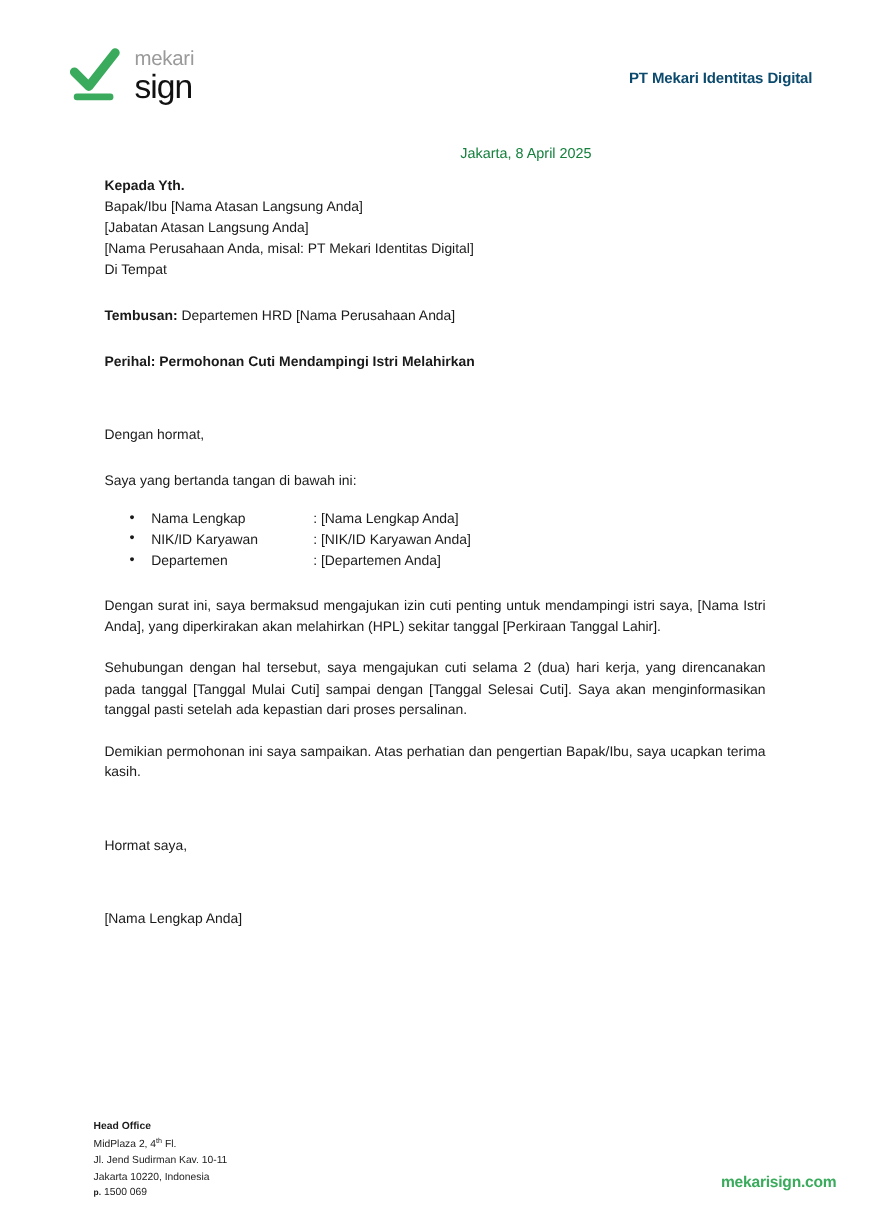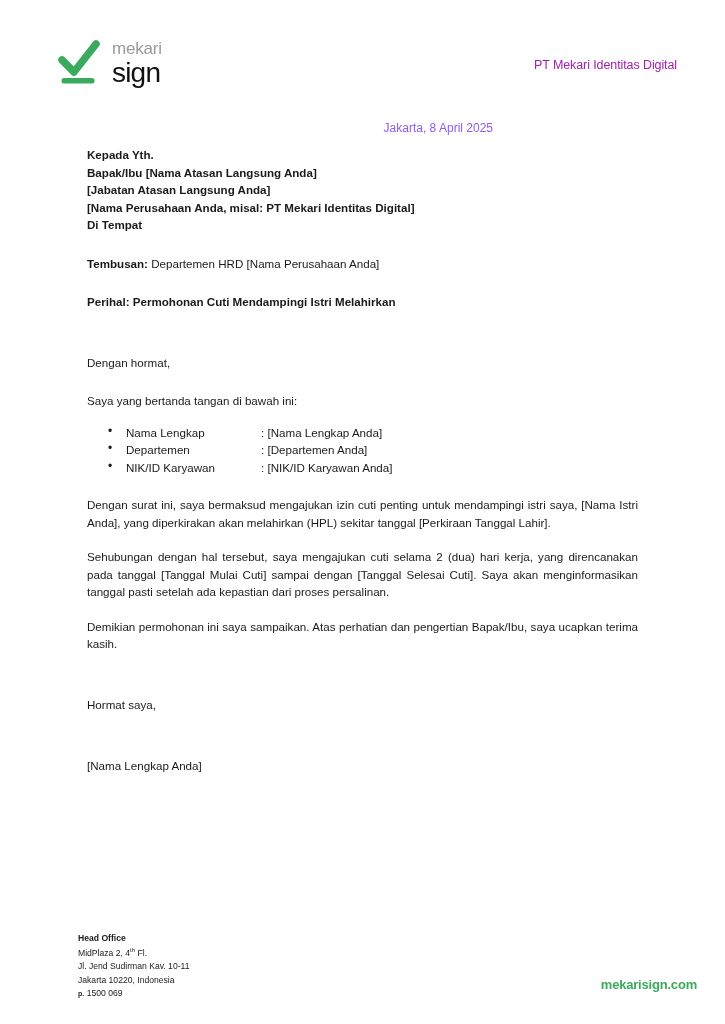--- a/index.html
+++ b/index.html
@@ -64,49 +64,48 @@
     font-size: 28px;
     color: #111111;
     font-weight: 400;
     letter-spacing: -0.8px;
   }
   .company-name {
     position: absolute;
     right: 48px;
     top: 20px;
     font-size: 12.5px;
-    font-weight: 400;
-    color: #a21caf;
+    font-weight: 700;
+    color: #0c4a6e;
     letter-spacing: -0.1px;
   }
 
   
   .date-line {
     position: absolute;
     right: 88px;
     top: 121px;
     font-size: 12px;
-    color: #8b5cf6;
+    color: #15803d;
   }
 
   
   .body-wrap {
     position: absolute;
     left: 87px;
     top: 146px;
     width: 551px;
     font-size: 11.6px;
     line-height: 1.0;
     color: #1a1a1a;
   }
 
   .addressee .ln {
     line-height: 17.5px;
     white-space: nowrap;
-    font-weight: bold;
   }
   .addressee .ln.bold { font-weight: 700; }
 
   .tembusan {
     margin-top: 21px;
     line-height: 17px;
   }
   .tembusan .lbl { font-weight: 700; }
 
   .perihal {
@@ -244,26 +243,26 @@
     <div class="salutation">Dengan hormat,</div>
 
     <div class="intro">Saya yang bertanda tangan di bawah ini:</div>
 
     <ul class="identity">
       <li>
         <span class="id-label">Nama Lengkap</span>
         <span class="id-value">: [Nama Lengkap Anda]</span>
       </li>
       <li>
+        <span class="id-label">NIK/ID Karyawan</span>
+        <span class="id-value">: [NIK/ID Karyawan Anda]</span>
+      </li>
+      <li>
         <span class="id-label">Departemen</span>
         <span class="id-value">: [Departemen Anda]</span>
-      </li>
-      <li>
-        <span class="id-label">NIK/ID Karyawan</span>
-        <span class="id-value">: [NIK/ID Karyawan Anda]</span>
       </li>
     </ul>
 
     <p class="para first">Dengan surat ini, saya bermaksud mengajukan izin cuti penting untuk mendampingi istri saya, [Nama Istri Anda], yang diperkirakan akan melahirkan (HPL) sekitar tanggal [Perkiraan Tanggal Lahir].</p>
     <p class="para">Sehubungan dengan hal tersebut, saya mengajukan cuti selama 2 (dua) hari kerja, yang direncanakan pada tanggal [Tanggal Mulai Cuti] sampai dengan [Tanggal Selesai Cuti]. Saya akan menginformasikan tanggal pasti setelah ada kepastian dari proses persalinan.</p>
     <p class="para">Demikian permohonan ini saya sampaikan. Atas perhatian dan pengertian Bapak/Ibu, saya ucapkan terima kasih.</p>
 
     <div class="closing">Hormat saya,</div>
     <div class="signature-name">[Nama Lengkap Anda]</div>
 

